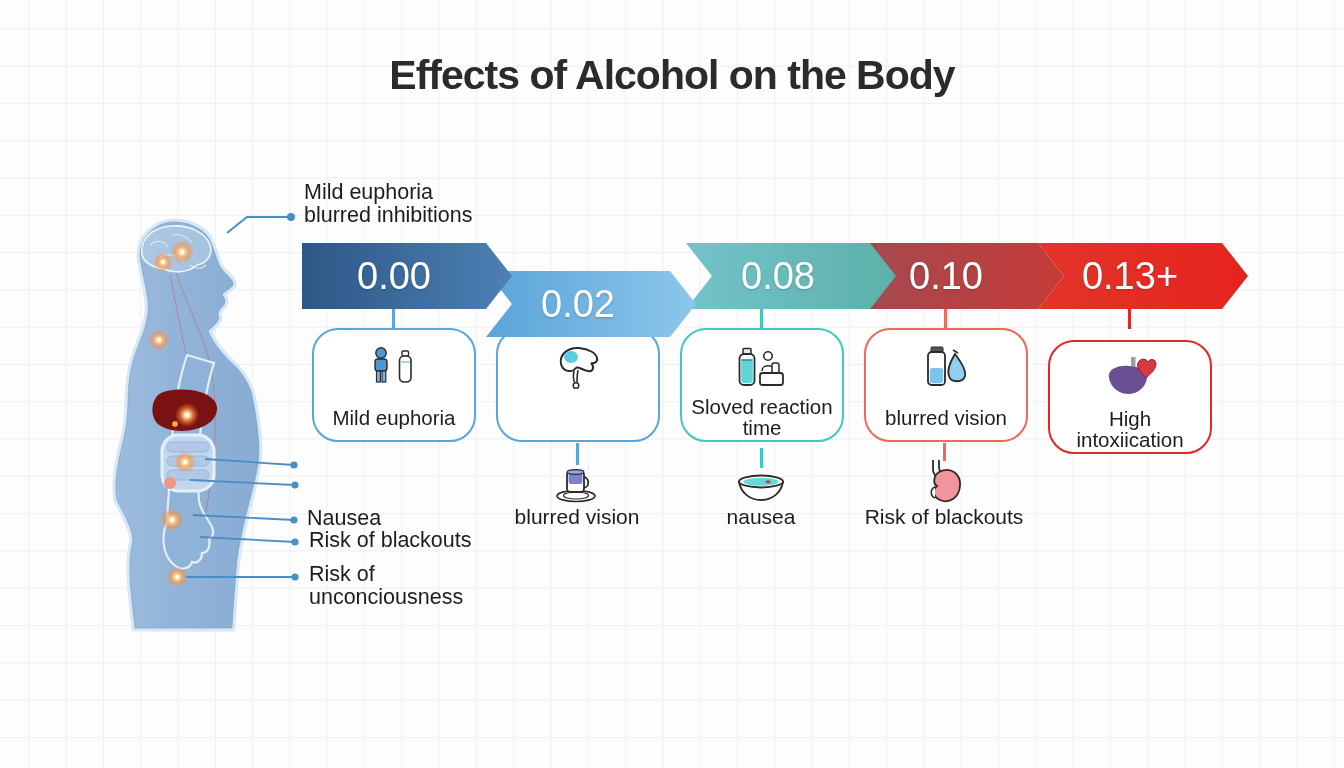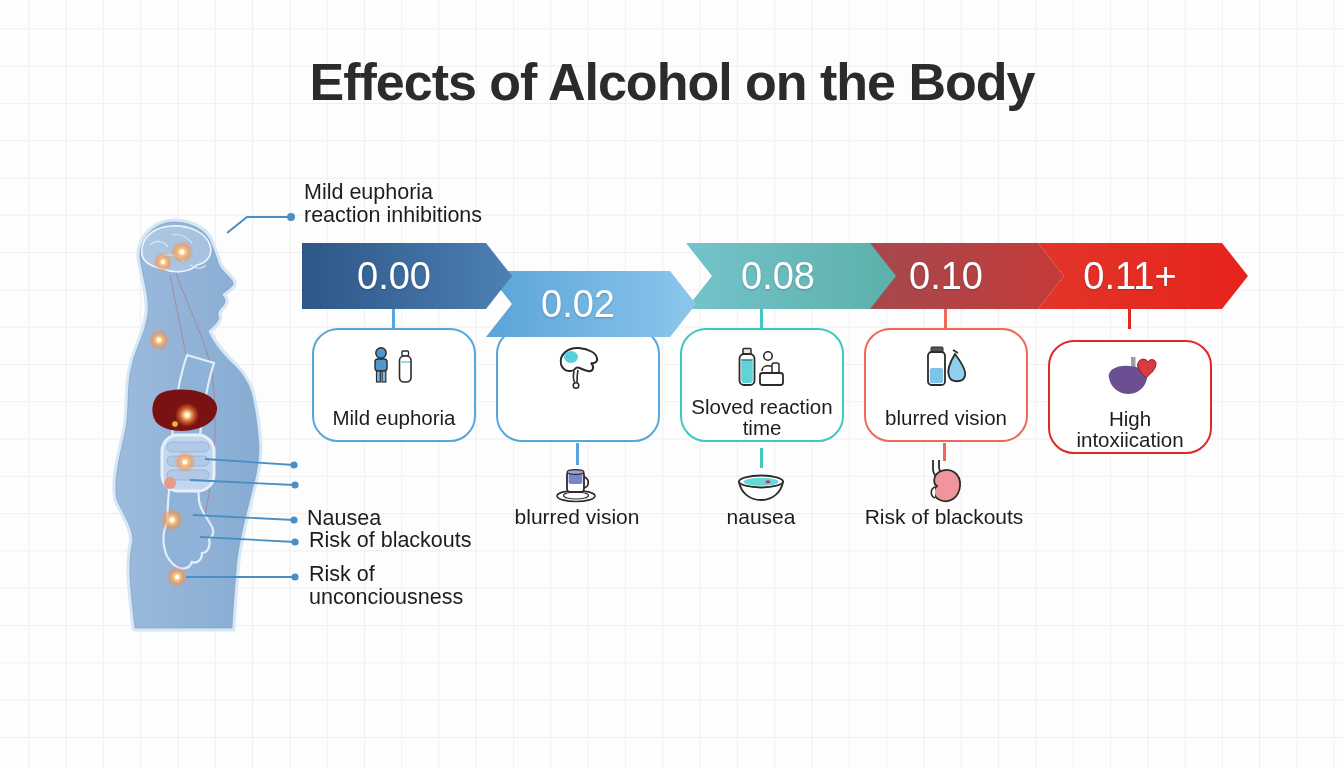--- a/index.html
+++ b/index.html
@@ -9,21 +9,21 @@
     position:relative; width:1344px; height:768px; overflow:hidden;
     background-color:#fdfdfe;
     background-image:
       linear-gradient(to right, #f1eef0 1px, transparent 1px),
       linear-gradient(to bottom, #f1eef0 1px, transparent 1px);
     background-size:37.3px 37.3px;
     background-position:-9px -9px;
   }
   .title {
     position:absolute; left:0; right:0; top:52px; text-align:center;
-    font-size:52px; font-weight:bold; letter-spacing:-1px; color:#2b2b2b;
+    font-size:41px; font-weight:bold; letter-spacing:-1px; color:#2b2b2b;
   }
   
   .segment {
     position:absolute; top:243px; width:210px; height:66px;
     background:linear-gradient(90deg, var(--c1), var(--c2));
   }
   .segment.first { clip-path:polygon(0 0, 184px 0, 210px 50%, 184px 100%, 0 100%); }
   .segment.mid   { clip-path:polygon(0 0, 184px 0, 210px 50%, 184px 100%, 0 100%, 26px 50%); }
   .segment .bac {
     width:184px; height:52px; line-height:66px; text-align:center;
@@ -147,21 +147,21 @@
       <circle cx="294" cy="465" r="3.6"></circle>
       <circle cx="295" cy="485" r="3.6"></circle>
       <circle cx="294" cy="520" r="3.6"></circle>
       <circle cx="295" cy="542" r="3.6"></circle>
       <circle cx="295" cy="577" r="3.6"></circle>
     </g>
   </svg>
 
   <div class="annot" style="left:304px; top:181px">
     <div>Mild euphoria</div>
-    <div>reaction inhibitions</div>
+    <div>blurred inhibitions</div>
   </div>
   <div class="annot" style="left:307px; top:507px">
     <div>Nausea</div>
   </div>
   <div class="annot" style="left:309px; top:529px">
     <div>Risk of blackouts</div>
   </div>
   <div class="annot" style="left:309px; top:563px">
     <div>Risk of</div>
     <div>unconciousness</div>
@@ -173,21 +173,21 @@
   <div class="segment mid" style="left: 486px; z-index: 4; margin-top: 28px; --c1: #5ba4d8; --c2: #8cc6ec;">
     <div class="bac">0.02</div>
   </div>
   <div class="segment mid" style="left: 686px; z-index: 3; --c1: #74c3cb; --c2: #5cb1a9;">
     <div class="bac">0.08</div>
   </div>
   <div class="segment mid" style="left: 854px; z-index: 2; --c1: #a24a51; --c2: #c53b37;">
     <div class="bac">0.10</div>
   </div>
   <div class="segment mid" style="left: 1038px; z-index: 1; --c1: #e23529; --c2: #e6231d;">
-    <div class="bac">0.11+</div>
+    <div class="bac">0.13+</div>
   </div>
 
   <div class="bar-connector" style="left: 392px; background-color: rgb(87, 167, 220);"></div>
   <div class="bar-connector" style="left: 576px; background-color: rgb(87, 167, 220);"></div>
   <div class="bar-connector" style="left: 760px; background-color: rgb(63, 200, 192);"></div>
   <div class="bar-connector" style="left: 944px; background-color: rgb(240, 104, 90);"></div>
   <div class="bar-connector" style="left: 1128px; background-color: rgb(226, 40, 34);"></div>
 
   <div class="stage-box" style="left: 312px; border-color: rgb(87, 167, 220);">
     <div class="box-icon">

